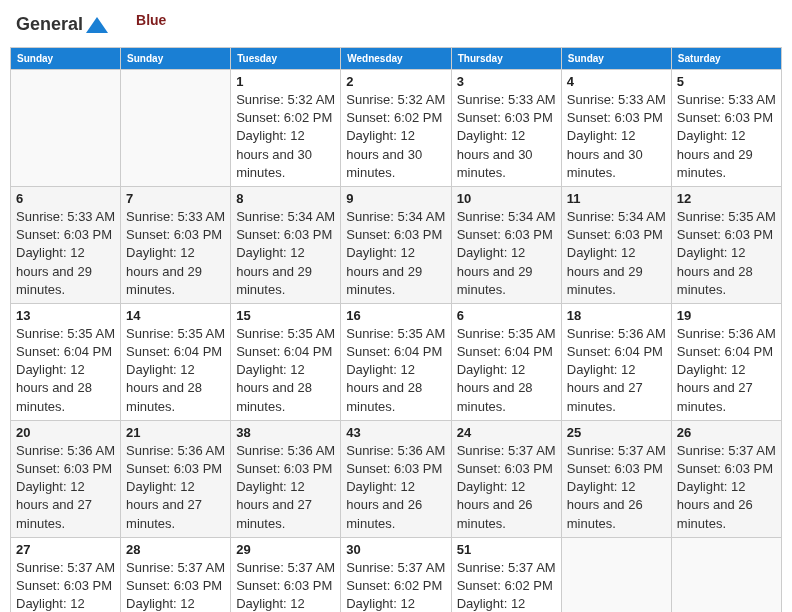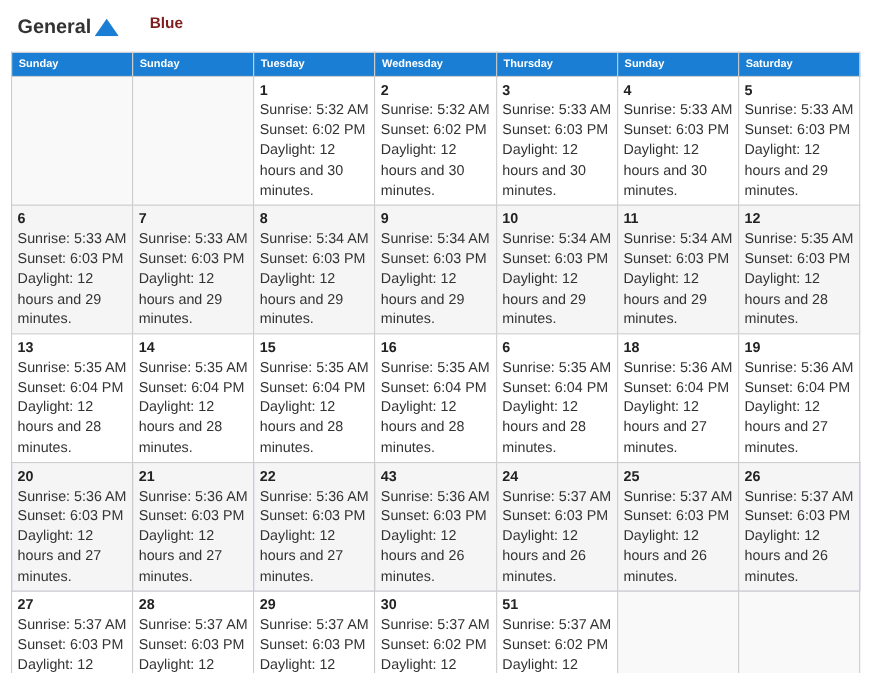--- a/index.html
+++ b/index.html
@@ -199,21 +199,21 @@
       <tr style="background: #8b5cf6;">
         <td>
           <span class="day-number">20</span>
           <div class="day-info">Sunrise: 5:36 AM<br>Sunset: 6:03 PM<br>Daylight: 12 hours and 27 minutes.</div>
         </td>
         <td>
           <span class="day-number">21</span>
           <div class="day-info">Sunrise: 5:36 AM<br>Sunset: 6:03 PM<br>Daylight: 12 hours and 27 minutes.</div>
         </td>
         <td>
-          <span class="day-number">22</span>
+          <span class="day-number">38</span>
           <div class="day-info">Sunrise: 5:36 AM<br>Sunset: 6:03 PM<br>Daylight: 12 hours and 27 minutes.</div>
         </td>
         <td>
           <span class="day-number">43</span>
           <div class="day-info">Sunrise: 5:36 AM<br>Sunset: 6:03 PM<br>Daylight: 12 hours and 26 minutes.</div>
         </td>
         <td>
           <span class="day-number">24</span>
           <div class="day-info">Sunrise: 5:37 AM<br>Sunset: 6:03 PM<br>Daylight: 12 hours and 26 minutes.</div>
         </td>

